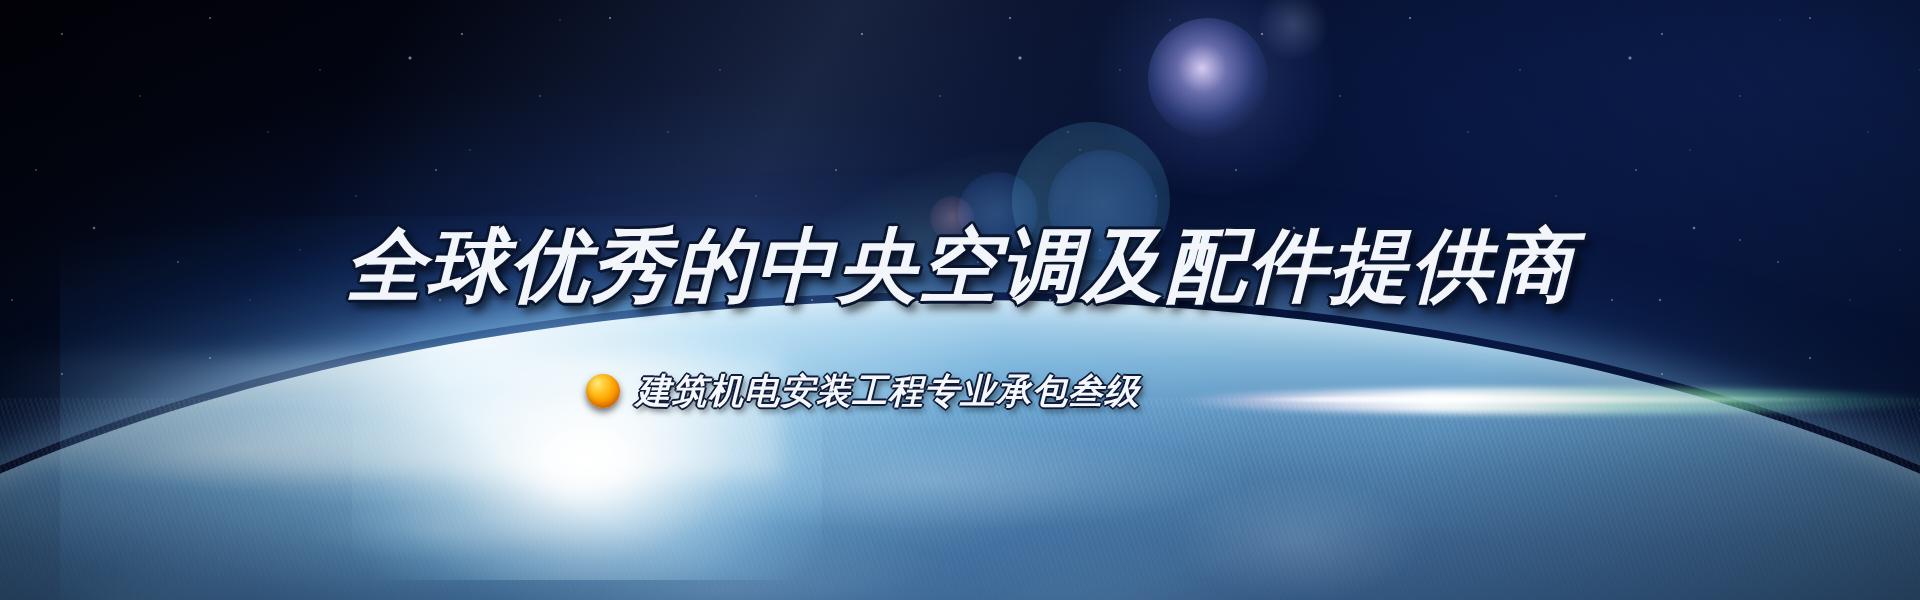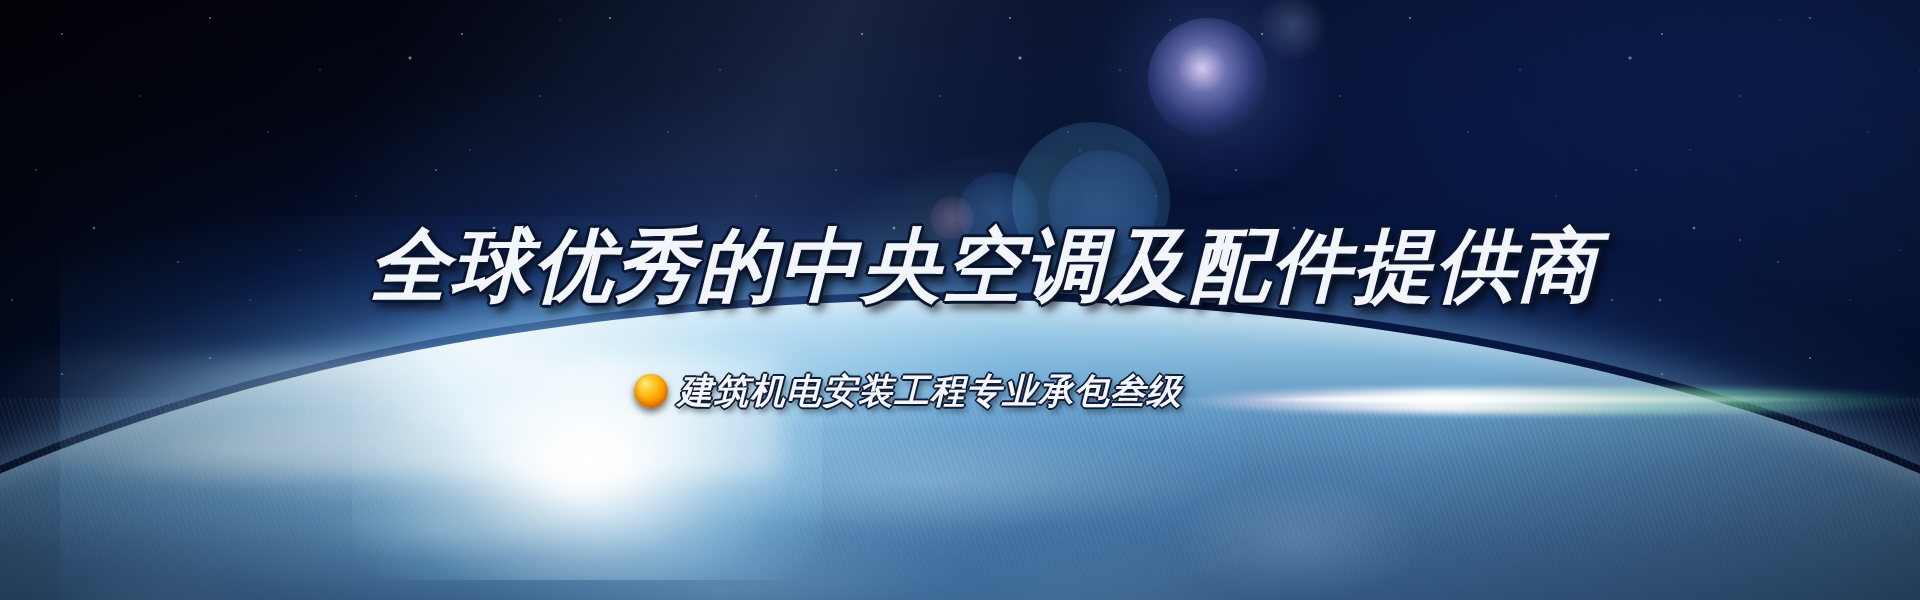--- a/index.html
+++ b/index.html
@@ -241,21 +241,21 @@
     filter:blur(10px);
     mix-blend-mode:screen;
   }
 
   
   #vignette{
     background:radial-gradient(ellipse 1300px 760px at 50% 46%, rgba(0,0,0,0) 42%, rgba(0,0,0,.30) 78%, rgba(0,0,0,.55) 100%);
   }
 
   
-  #content{position:absolute;inset:0;margin-left:48px;}
+  #content{position:absolute;inset:0;}
 
   #headline{
     position:absolute;left:0;right:0;top:226px;
     text-align:center;
     font-size:80px;
     line-height:1;
     font-weight:700;
     font-style:italic;
     letter-spacing:2px;
     color:#f2f6fb;
@@ -263,21 +263,21 @@
     text-shadow:
       3px 0 0 #0a1530, -3px 0 0 #0a1530, 0 3px 0 #0a1530, 0 -3px 0 #0a1530,
       2px 2px 0 #0a1530, -2px 2px 0 #0a1530, 2px -2px 0 #0a1530, -2px -2px 0 #0a1530,
       5px 7px 10px rgba(0,0,0,.78);
   }
 
   #bullets{
     position:absolute;left:586px;top:372px;
     display:flex;flex-direction:column;gap:20px;
   }
-  .bullet-row{display:flex;align-items:center;gap:10px;}
+  .bullet-row{display:flex;align-items:center;gap:16px;}
   .bullet-dot{
     width:34px;height:34px;flex:0 0 34px;border-radius:50%;
     background:radial-gradient(circle at 34% 28%,
       #ffe98a 0%, #ffd23c 18%, #ffa400 52%, #f07c00 78%, #d35f00 100%);
     box-shadow:0 4px 7px rgba(0,0,0,.55), inset 0 -3px 6px rgba(150,60,0,.45);
   }
   .bullet-text{
     font-size:35px;
     font-weight:700;
     font-style:italic;

